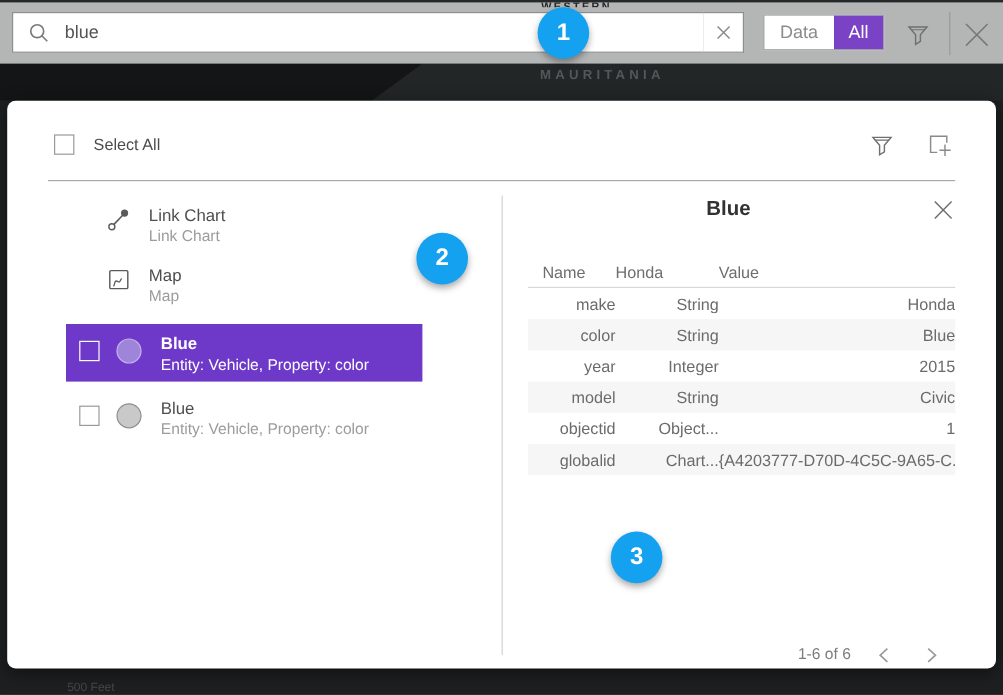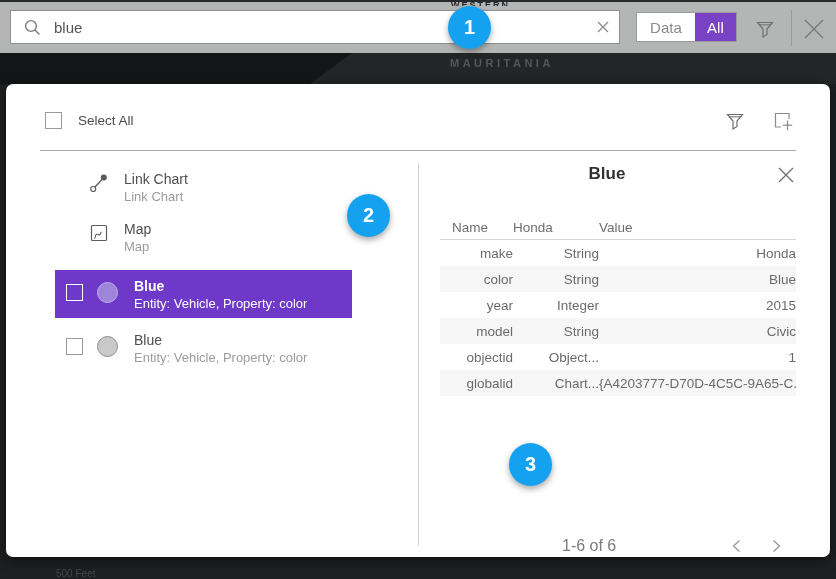--- a/index.html
+++ b/index.html
@@ -85,22 +85,22 @@
 
   .dtable { position:absolute; left:434px; top:131px; width:356px; font-size:13.5px; }
   .dt-header { display:flex; height:25px; align-items:center; color:#6e6e6e;
                border-bottom:1px solid #d8d8d8; }
   .dt-row { display:flex; height:26px; align-items:center; color:#6b6b6b;text-align:right; }
   .dt-row:nth-child(even) { background:#f6f6f6; }
   .c1 { width:73px; padding-left:12px; flex:none; white-space:nowrap; overflow:hidden; }
   .c2 { width:86px; flex:none; white-space:nowrap; overflow:hidden; }
   .c3 { flex:1; white-space:nowrap; overflow:hidden; }
 
-  .pagination-label { position:absolute; left:556px; top:453px; width:140px; text-align:left;
-                      font-size:16px; color:#7c7c7c; }
+  .pagination-label { position:absolute; left:611px; top:453px; width:140px; text-align:center;
+                      font-size:13px; color:#7c7c7c; }
   .page-prev, .page-next { position:absolute; top:451px; width:22px; height:22px; color:#9a9a9a;
                            display:flex; align-items:center; justify-content:center; cursor:pointer; }
   .page-prev { left:719px; }
   .page-next { left:759px; }
 
   
   .callout { position:absolute; width:43px; height:43px; border-radius:50%; background:#14a1f0;
              color:#fff; font-size:20px; font-weight:bold; display:flex; align-items:center;
              justify-content:center; box-shadow:0 3px 6px rgba(0,0,0,.35); z-index:9; }
   .callout-1 { left:448px; top:6px; }

